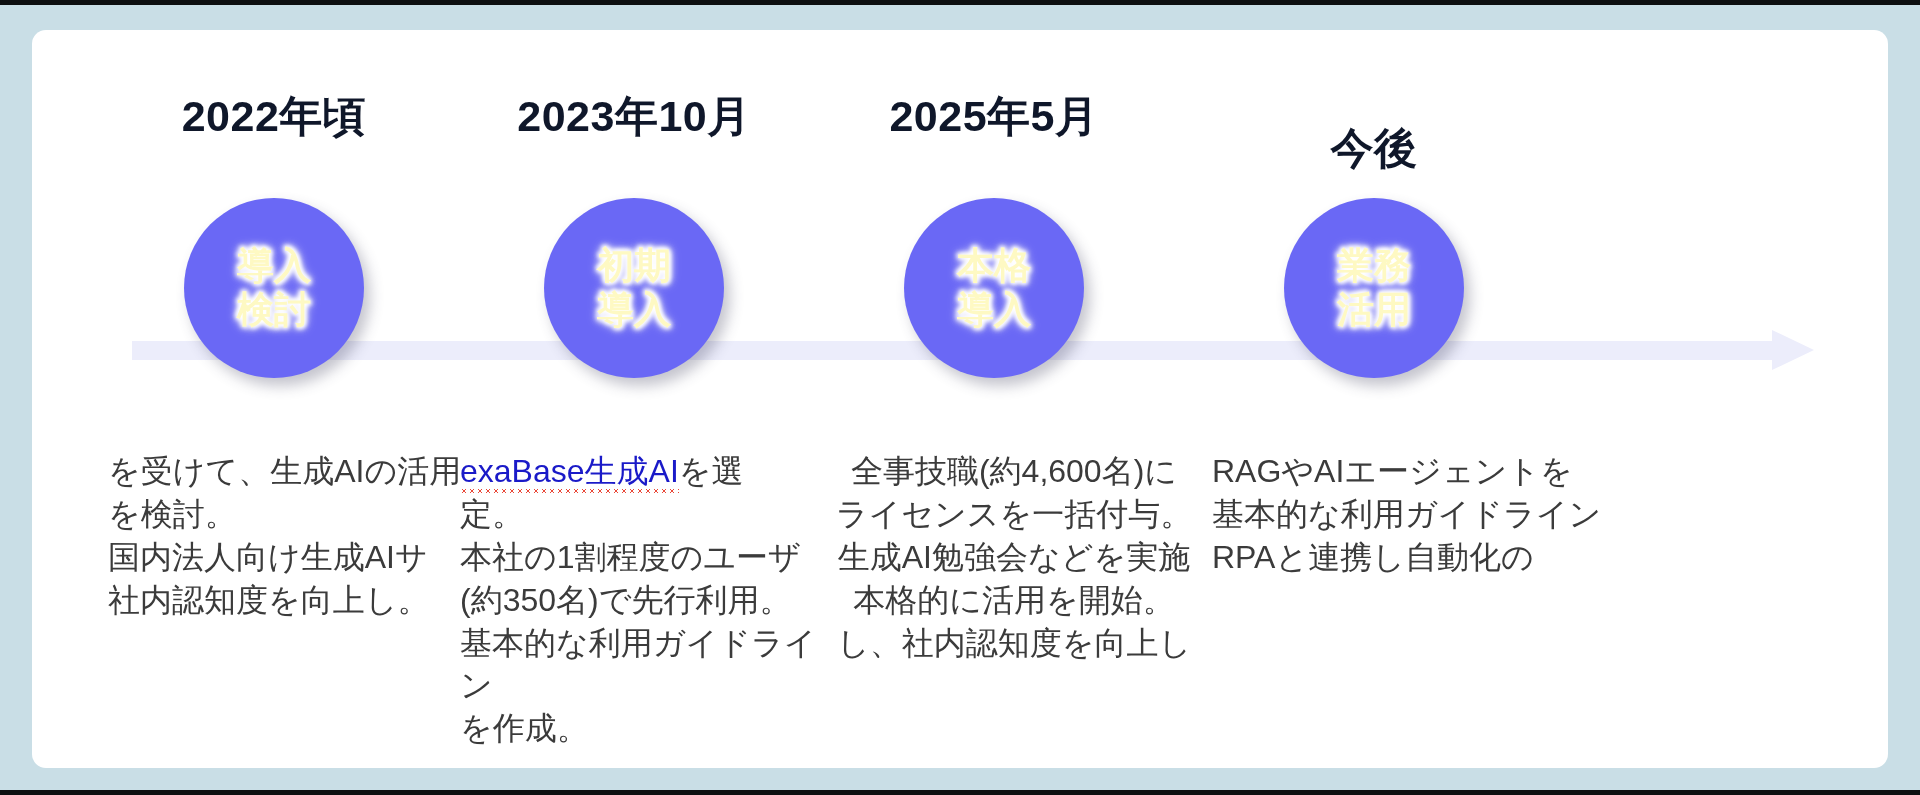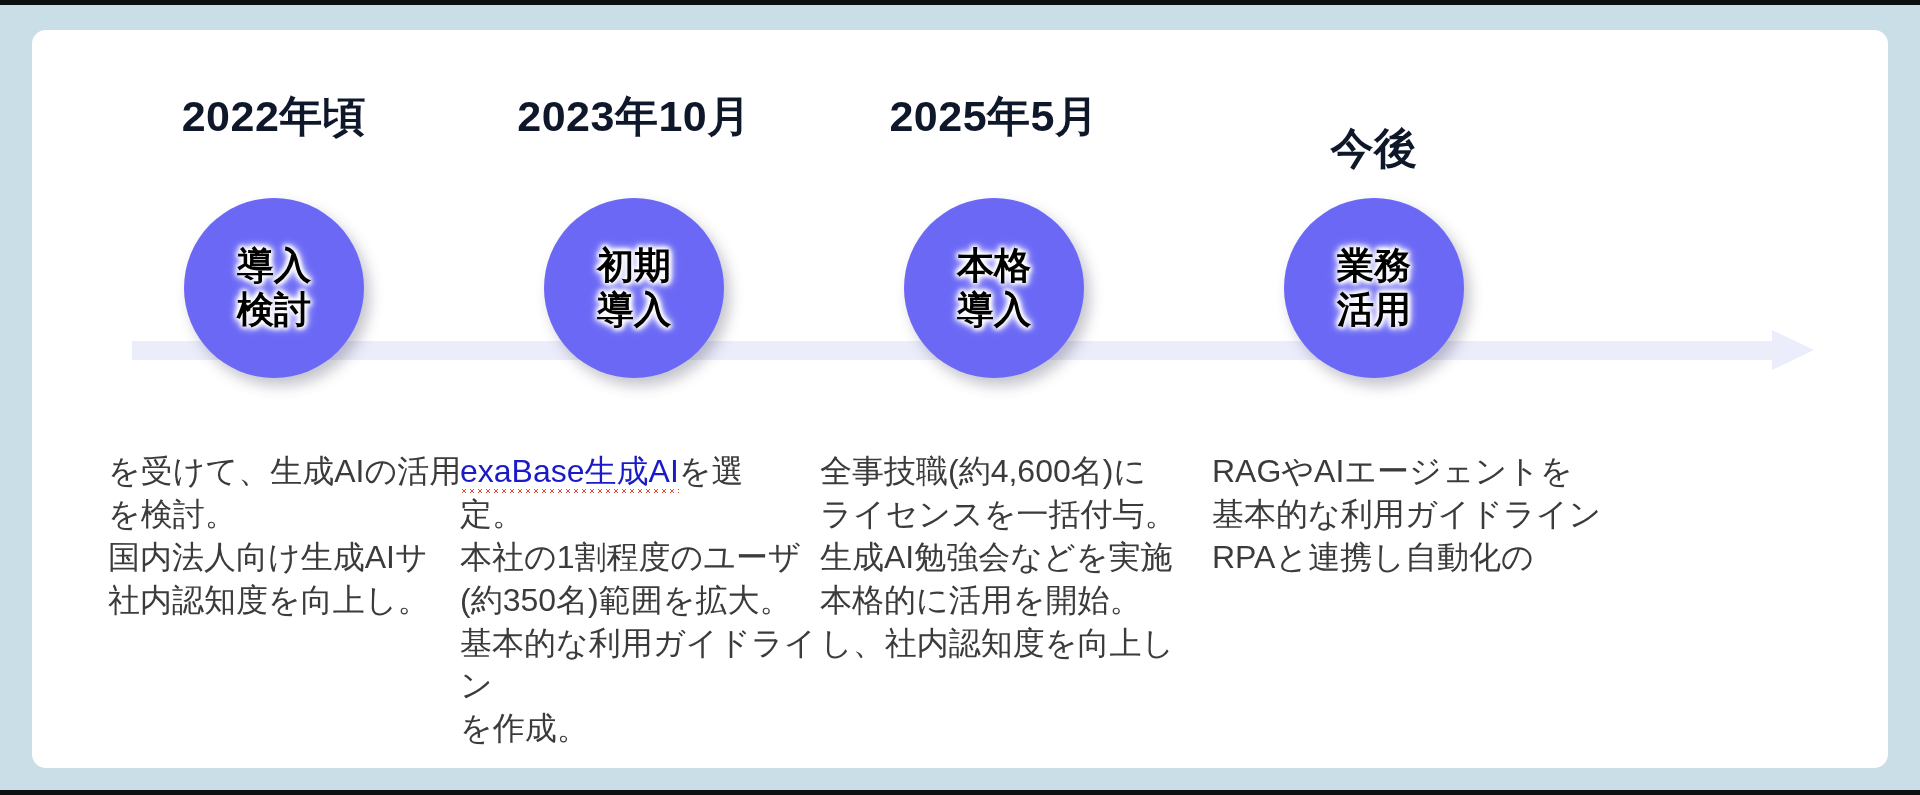--- a/index.html
+++ b/index.html
@@ -88,42 +88,42 @@
     background: #6a68f5;
     box-shadow: 6px 8px 14px rgba(60,60,90,0.30);
     display: flex;
     flex-direction: column;
     align-items: center;
     justify-content: center;
   }
   .circle-line {
     font-size: 37px;
     font-weight: bold;
-    color: #000000;
+    color: #fef9c3;
     line-height: 1.18;
     text-shadow:
        0 0 6px #ffffff, 0 0 6px #ffffff, 0 0 9px #ffffff,
        0 0 12px #ffffff, 1px 1px 4px #ffffff, -1px -1px 4px #ffffff;
     white-space: nowrap;
   }
 
   .body-text {
     position: absolute;
     top: 420px;
     left: 0;
     width: 440px;
     padding: 0 18px;
     font-size: 32px;
     line-height: 1.34;
     color: #3b3b3b;
     font-family: "Liberation Sans", "DejaVu Sans", sans-serif;
   }
   #col0 .body-text { left: 8px; width: 420px; padding-left: 46px; padding-right: 10px; }
   #col1 .body-text { left: 8px; width: 430px; padding-left: 38px; padding-right: 4px; }
-  #col2 .body-text { left: 8px; width: 430px; padding-left: 38px; padding-right: 4px; }
+  #col2 .body-text { left: 8px; width: 430px; padding-left: 38px; padding-right: 4px; text-align: center; }
   #col3 .body-text { left: 20px; width: 440px; padding-left: 38px; padding-right: 4px; }
 
   .para { margin: 0; }
 
   
   .squiggle {
     position: relative;
     display: inline;
     background-repeat: repeat-x;
     background-position: left bottom 0px;
@@ -170,21 +170,21 @@
       <div class="circle-wrap">
         <div class="circle">
           <div class="circle-line">初期</div>
           <div class="circle-line">導入</div>
         </div>
       </div>
       <div class="body-text">
         <div class="para"><span class="squiggle brandblue">exaBase生成AI</span><span>を選</span></div>
         <div class="para">定。</div>
         <div class="para">本社の1割程度のユーザ</div>
-        <div class="para">(約350名)範囲を拡大。</div>
+        <div class="para">(約350名)で先行利用。</div>
         <div class="para">基本的な利用ガイドライン</div>
         <div class="para">を作成。</div>
       </div>
     </div>
 
     <div class="col" id="col2">
       <div class="col-heading">2025年5月</div>
       <div class="circle-wrap">
         <div class="circle">
           <div class="circle-line">本格</div>

